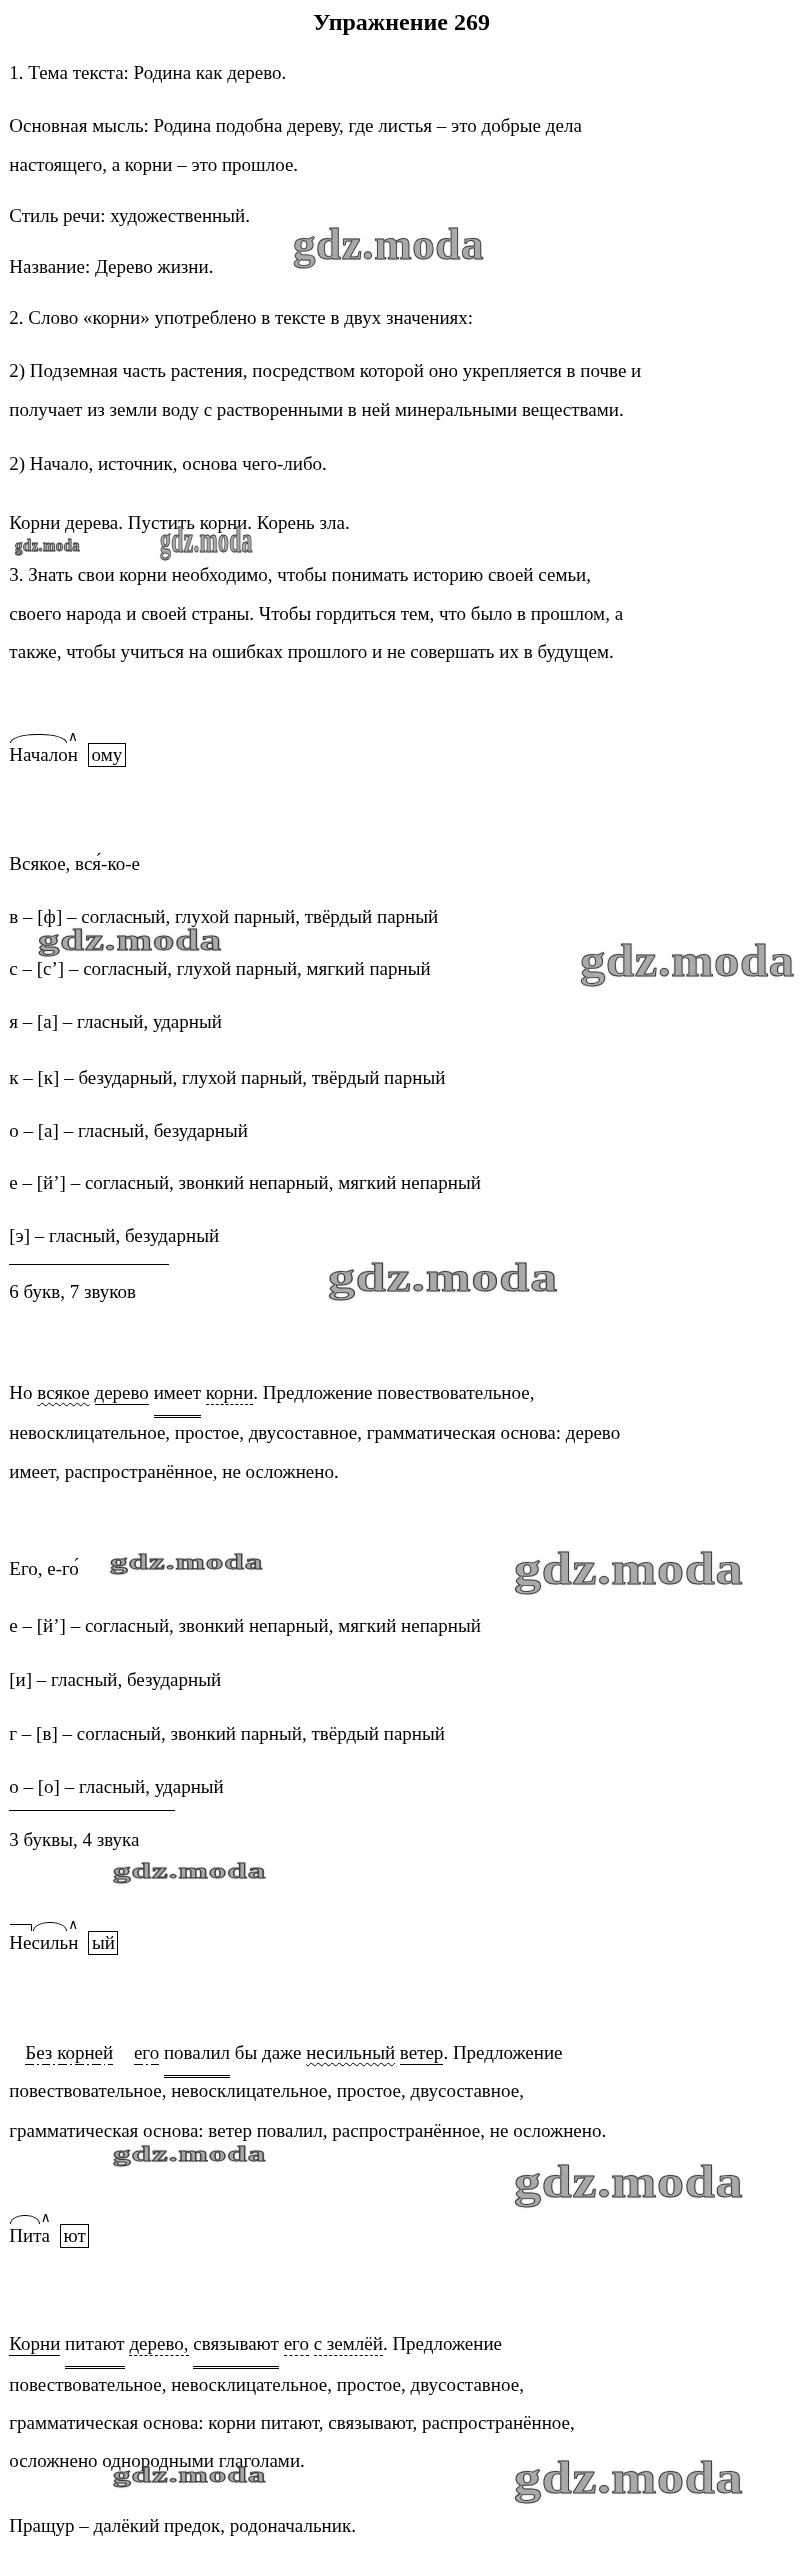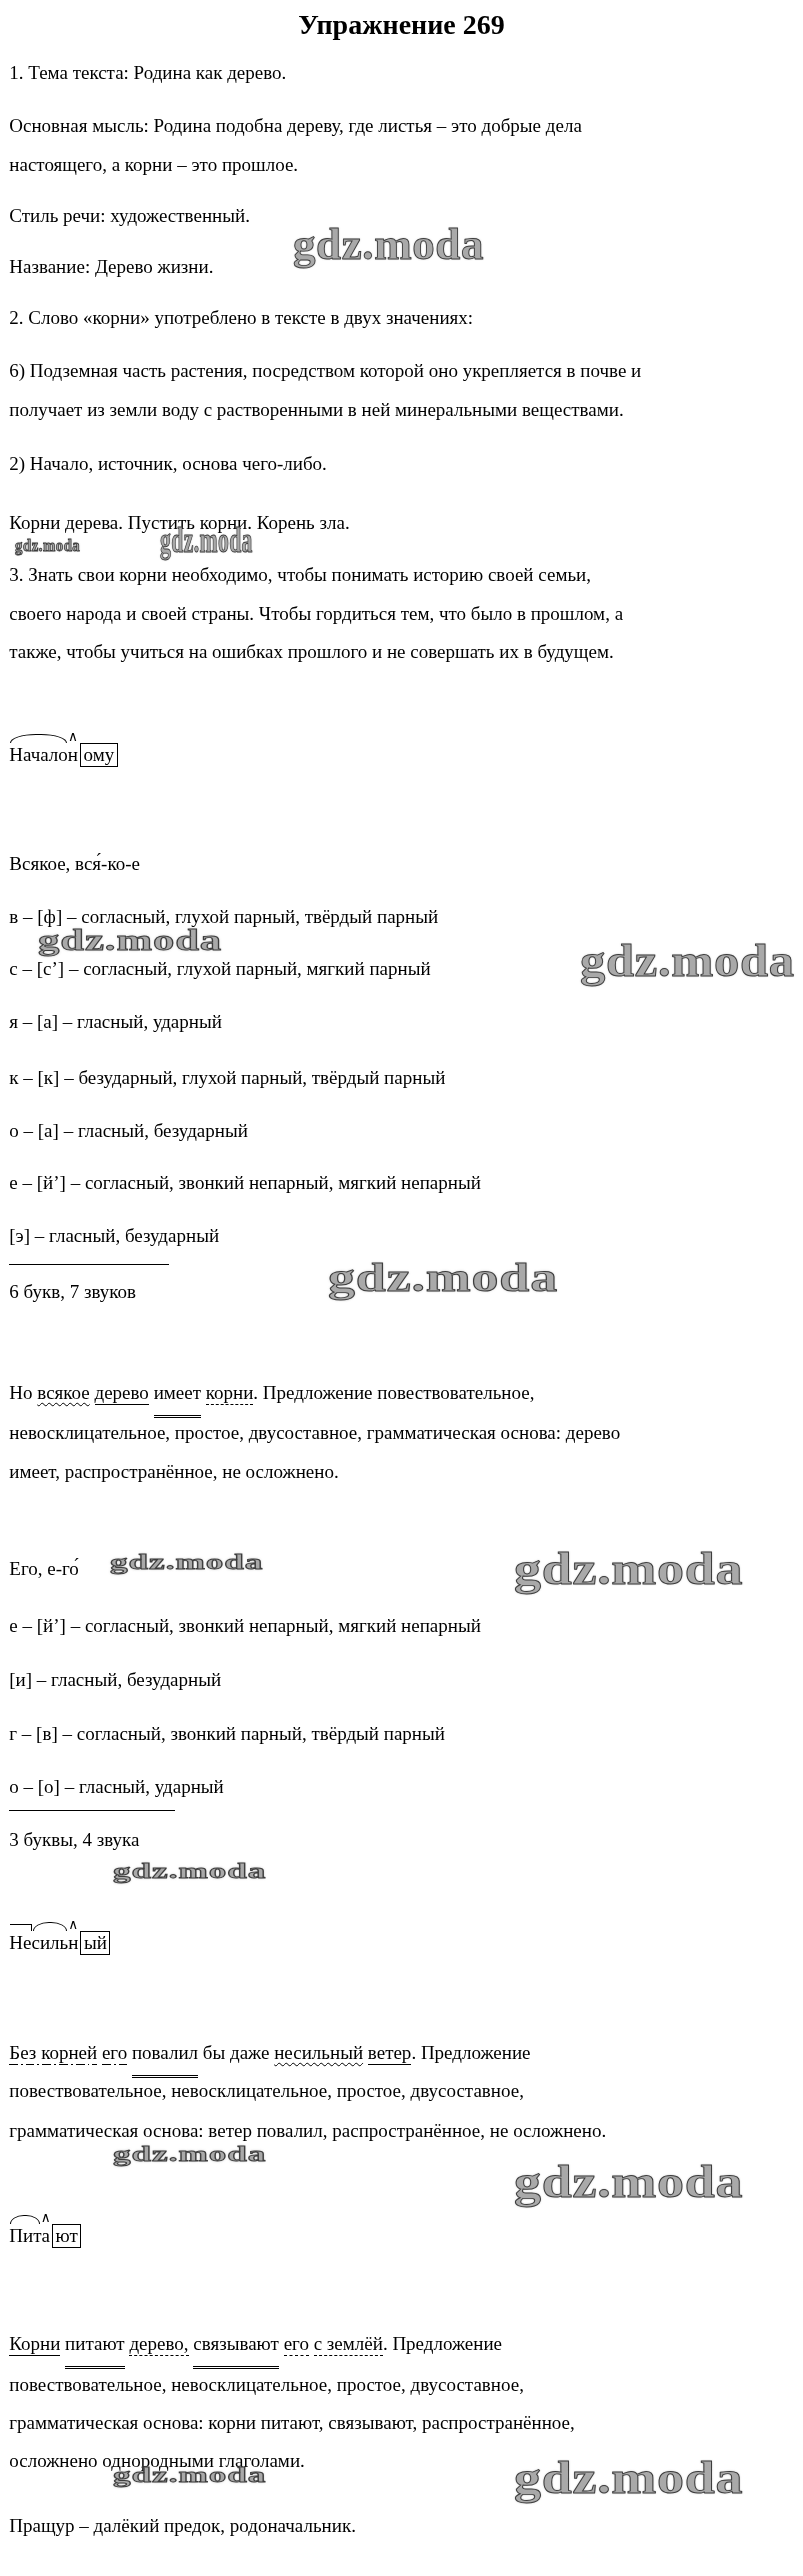--- a/index.html
+++ b/index.html
@@ -2,61 +2,62 @@
 <html style="font-size:10px"><head>
 <meta charset="utf-8">
 <style>
   html,body{margin:0;padding:0;}
   body{
     width:803px;height:2576px;position:relative;background:#fff;color:#000;
     font-family:"Liberation Serif","DejaVu Serif",serif;font-size:19px;overflow:hidden;
   }
   .title{
     position:absolute;top:8.7px;left:0;width:100%;text-align:center;
-    font-weight:bold;font-size:28px;
+    font-weight:bold;font-size:24px;
   }
   .line{position:absolute;left:9.3px;white-space:nowrap;}
   
   .u-solid{border-bottom:1.2px solid #000;padding-bottom:1.2px;}
   .u-double{border-bottom:3.7px double #000;padding-bottom:12px;}
   .u-wavy{text-decoration-line:underline;text-decoration-style:wavy;text-decoration-thickness:1.2px;text-underline-offset:3.1px;}
   .u-dashed{border-bottom:1.2px dashed #000;padding-bottom:1.2px;}
   .u-dashdot{
     padding-bottom:2.5px;
     background:repeating-linear-gradient(90deg,#000 0 8.7px,transparent 8.7px 11.8px,#000 11.8px 13.6px,transparent 13.6px 16.7px) left bottom/100% 1.2px no-repeat;
+    margin-left:16px;
   }
   
   .morph{padding-top:13.6px;}
   .m-prefix{position:relative;display:inline-block;}
   .m-prefix::before{content:"";position:absolute;left:0.6px;right:-0.6px;top:-7.4px;height:5.6px;border-top:1.2px solid #000;border-right:1.2px solid #000;}
   .m-root{position:relative;display:inline-block;}
   .m-root::before{content:"";position:absolute;left:1.2px;right:1.2px;top:-10px;height:8.7px;border:1.2px solid #000;border-bottom:none;border-radius:50% 50% 0 0/100% 100% 0 0;}
   .m-suffix{position:relative;display:inline-block;}
   .m-suffix::before{content:"\2227";position:absolute;left:50%;top:-16px;transform:translateX(-50%);font-size:13.6px;font-weight:normal;}
-  .m-ending{display:inline-block;border:1.2px solid #000;padding:0 2.5px;margin-left:2px;}
+  .m-ending{display:inline-block;border:1.2px solid #000;padding:0 2.5px;margin-left:10px;}
   .divider{position:absolute;border-top:1.2px solid #000;}
   
   .wm{
     position:absolute;font-family:"Liberation Serif","DejaVu Serif",serif;font-weight:bold;
     color:#a9a9a9;-webkit-text-stroke:0.9px #3d3d3d;text-shadow:0 0 1.9px rgba(110,110,110,.75);
     letter-spacing:0.6px;transform-origin:left top;white-space:nowrap;user-select:none;
   }
 </style>
 </head>
 <body>
 
 <div class="title">Упражнение 269</div>
 
 <div class="line" style="top:62px">1. Тема текста: Родина как дерево.</div>
 <div class="line" style="top:115px">Основная мысль: Родина подобна дереву, где листья – это добрые дела</div>
 <div class="line" style="top:154px">настоящего, а корни – это прошлое.</div>
 <div class="line" style="top:205px">Стиль речи: художественный.</div>
 <div class="line" style="top:256px">Название: Дерево жизни.</div>
 <div class="line" style="top:307px">2. Слово «корни» употреблено в тексте в двух значениях:</div>
-<div class="line" style="top:360px">6) Подземная часть растения, посредством которой оно укрепляется в почве и</div>
+<div class="line" style="top:360px">2) Подземная часть растения, посредством которой оно укрепляется в почве и</div>
 <div class="line" style="top:399px">получает из земли воду с растворенными в ней минеральными веществами.</div>
 <div class="line" style="top:453px">2) Начало, источник, основа чего-либо.</div>
 <div class="line" style="top:512px">Корни дерева. Пустить корни. Корень зла.</div>
 <div class="line" style="top:564px">3. Знать свои корни необходимо, чтобы понимать историю своей семьи,</div>
 <div class="line" style="top:603px">своего народа и своей страны. Чтобы гордиться тем, что было в прошлом, а</div>
 <div class="line" style="top:641px">также, чтобы учиться на ошибках прошлого и не совершать их в будущем.</div>
 
 <div class="line morph" style="top:729px"><span class="m-root">Начало</span><span class="m-suffix">н</span><span class="m-ending">ому</span></div>
 
 <div class="line" style="top:853px">Всякое, вся́-ко-е</div>

